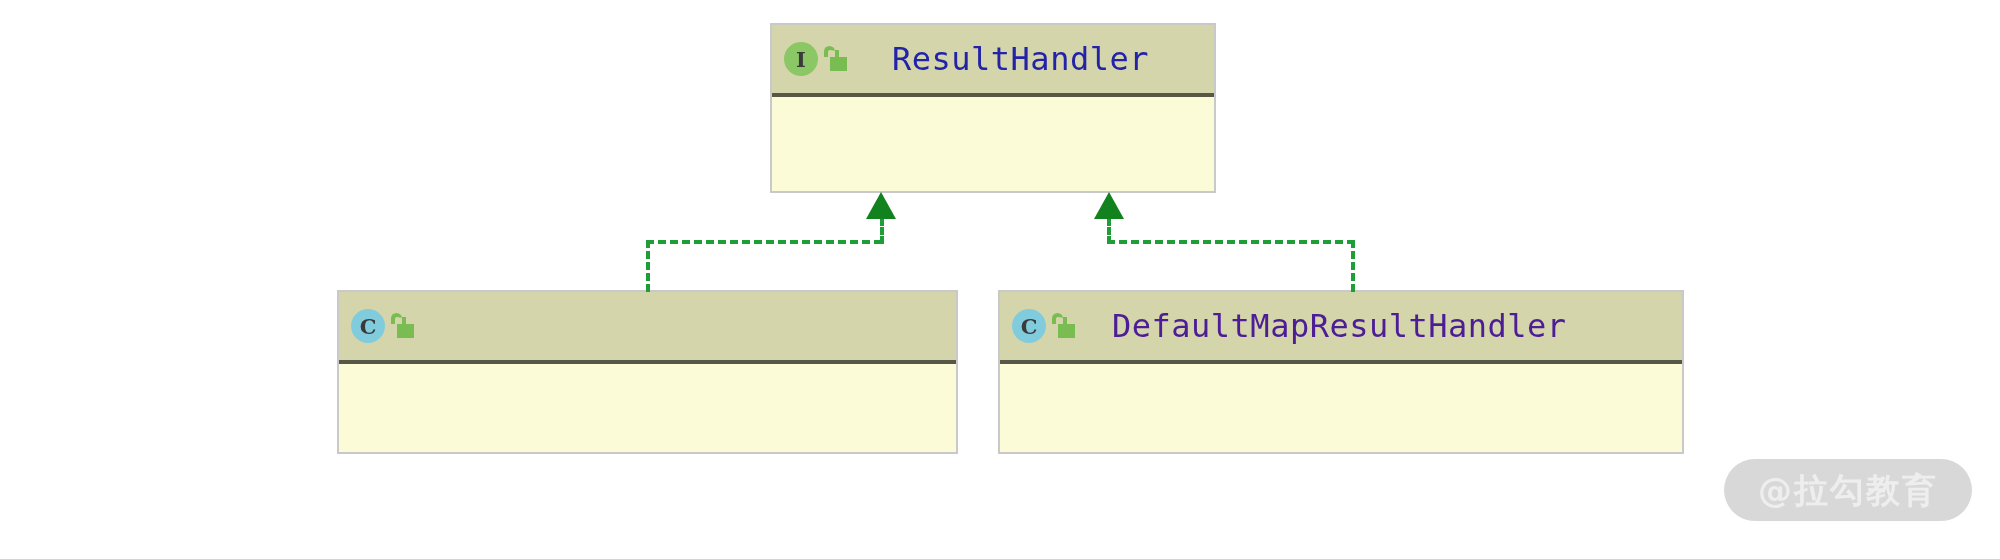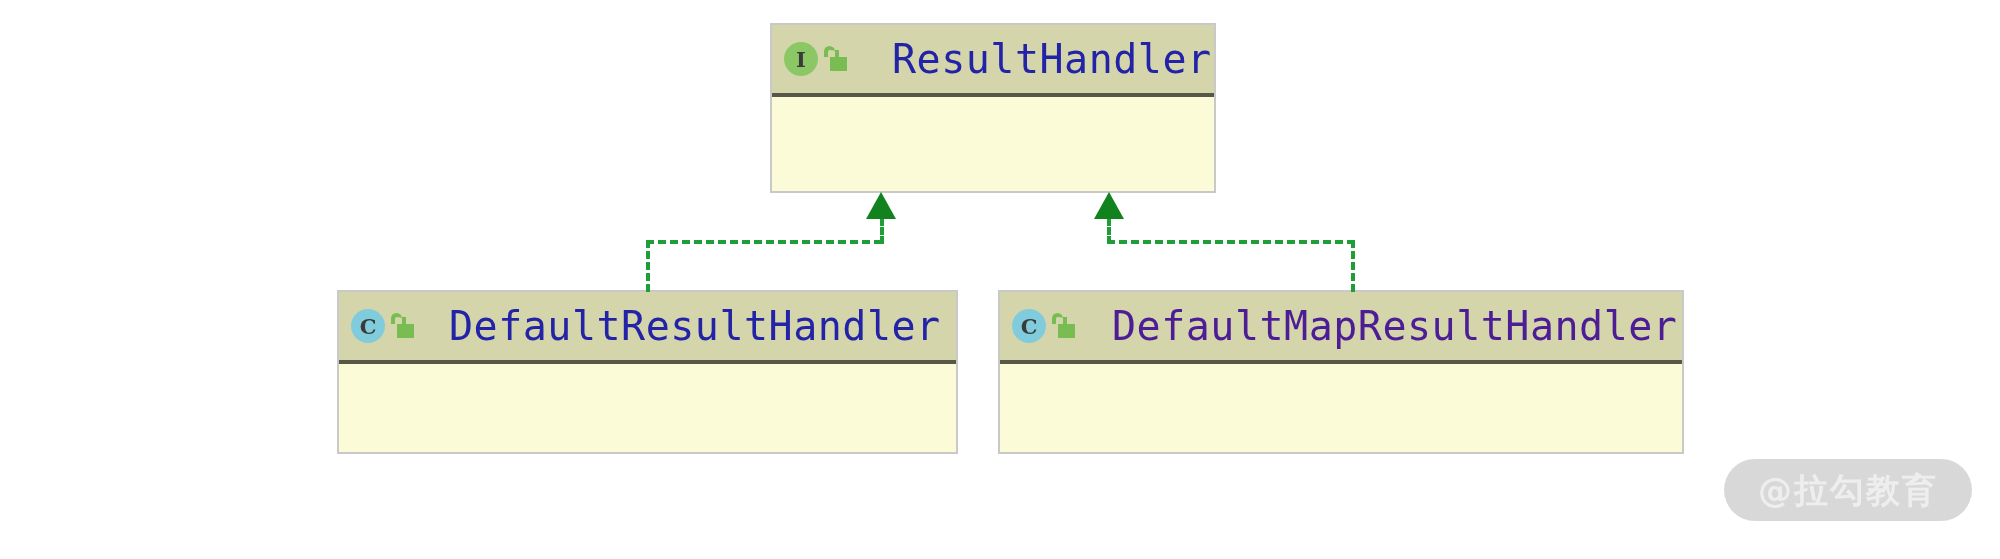--- a/index.html
+++ b/index.html
@@ -97,21 +97,21 @@
     left: 8px;
     top: 13px;
     width: 17px;
     height: 14px;
     background: #79bd52;
   }
 
   
   .uml-name {
     font-family: "DejaVu Sans Mono", "Liberation Mono", monospace;
-    font-size: 40px;
+    font-size: 32px;
     letter-spacing: 0.5px;
     white-space: nowrap;
     line-height: 1;
     text-align: center;
   }
   .uml-name.blue { color: #2323a8; }
   .uml-name.dark { color: #4c1d95; }
 
   
   .conn-h {
@@ -172,21 +172,20 @@
     <div class="uml-body" style="height:94px;"></div>
   </div>
 
   <div class="uml-box" id="box-default-result-handler" style="left:337px; top:290px; width:621px; height:164px;">
     <div class="uml-header">
       <span class="stereo-badge klass">C</span>
       <span class="lock-icon">
         <span class="shackle"></span>
         <span class="body"></span>
       </span>
-      <span class="uml-name blue" style="margin-left:28px;">DefaultResultHandler</span>
     </div>
     <div class="uml-body" style="height:88px;"></div>
   </div>
 
   <div class="uml-box" id="box-default-map-result-handler" style="left:998px; top:290px; width:686px; height:164px;">
     <div class="uml-header">
       <span class="stereo-badge klass">C</span>
       <span class="lock-icon">
         <span class="shackle"></span>
         <span class="body"></span>

